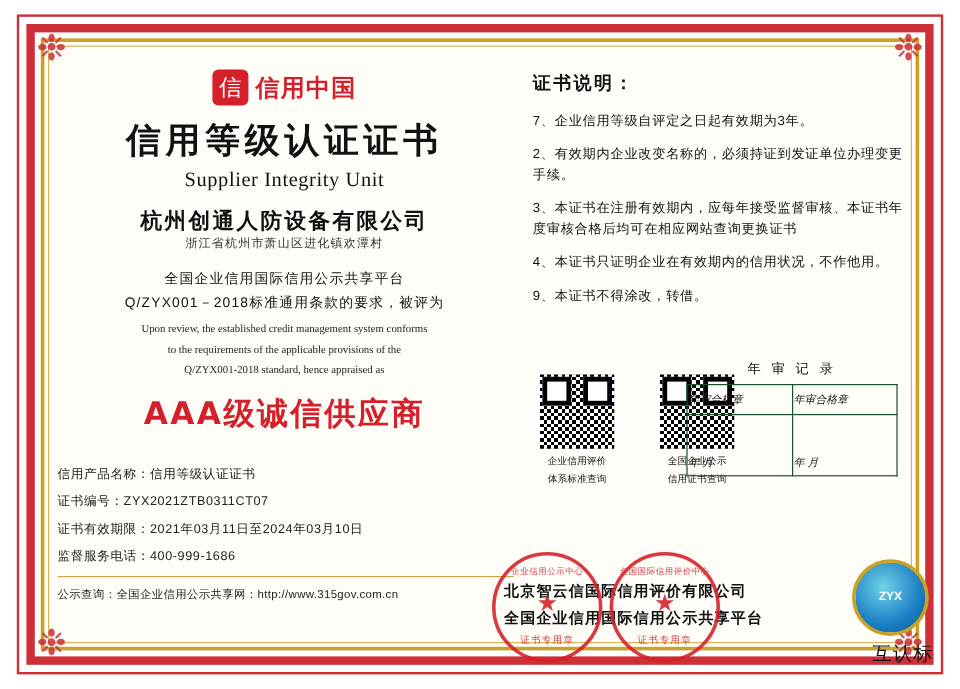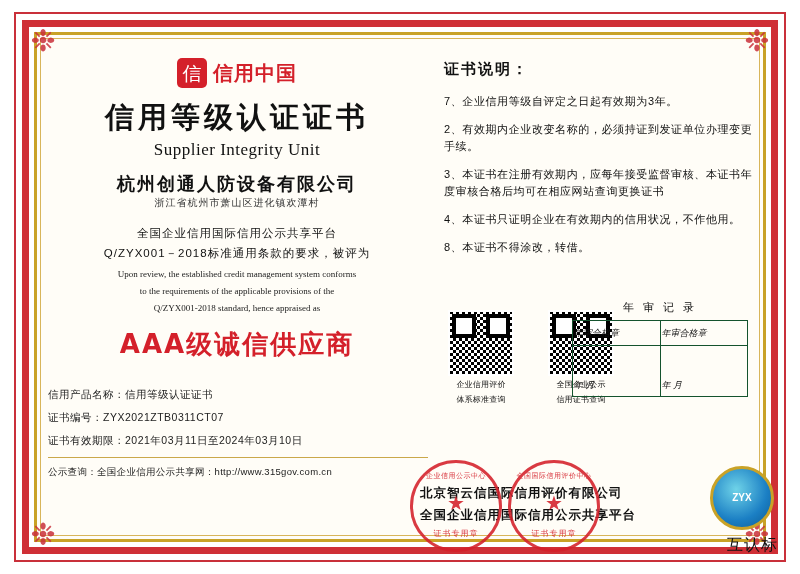--- a/index.html
+++ b/index.html
@@ -388,33 +388,34 @@
       <div class="statement-en">Upon review, the established credit management system conforms</div>
       <div class="statement-en">to the requirements of the applicable provisions of the</div>
       <div class="statement-en">Q/ZYX001-2018 standard, hence appraised as</div>
 
       <div class="grade">AAA级诚信供应商</div>
 
       <div class="meta">
         <div class="meta-row">信用产品名称：信用等级认证证书</div>
         <div class="meta-row">证书编号：ZYX2021ZTB0311CT07</div>
         <div class="meta-row">证书有效期限：2021年03月11日至2024年03月10日</div>
+        <div class="meta-row">监督服务电话：400-999-1686</div>
         <div class="divider"></div>
         <div class="public-query">公示查询：全国企业信用公示共享网：http://www.315gov.com.cn</div>
       </div>
     </div>
 
     <div class="right-col">
       <div class="right-title">证书说明：</div>
 
       <div class="note-item">7、企业信用等级自评定之日起有效期为3年。</div>
       <div class="note-item">2、有效期内企业改变名称的，必须持证到发证单位办理变更手续。</div>
       <div class="note-item">3、本证书在注册有效期内，应每年接受监督审核、本证书年度审核合格后均可在相应网站查询更换证书</div>
       <div class="note-item">4、本证书只证明企业在有效期内的信用状况，不作他用。</div>
-      <div class="note-item">8、本证书不得涂改，转借。</div>
+      <div class="note-item">9、本证书不得涂改，转借。</div>
     </div>
   </div>
 
   <div class="qr-area" style="left:448px; top:310px;">
     <div class="qr-block">
       <div class="qr"></div>
       <div class="qr-caption">企业信用评价</div>
       <div class="qr-caption">体系标准查询</div>
     </div>
     <div class="qr-block">

